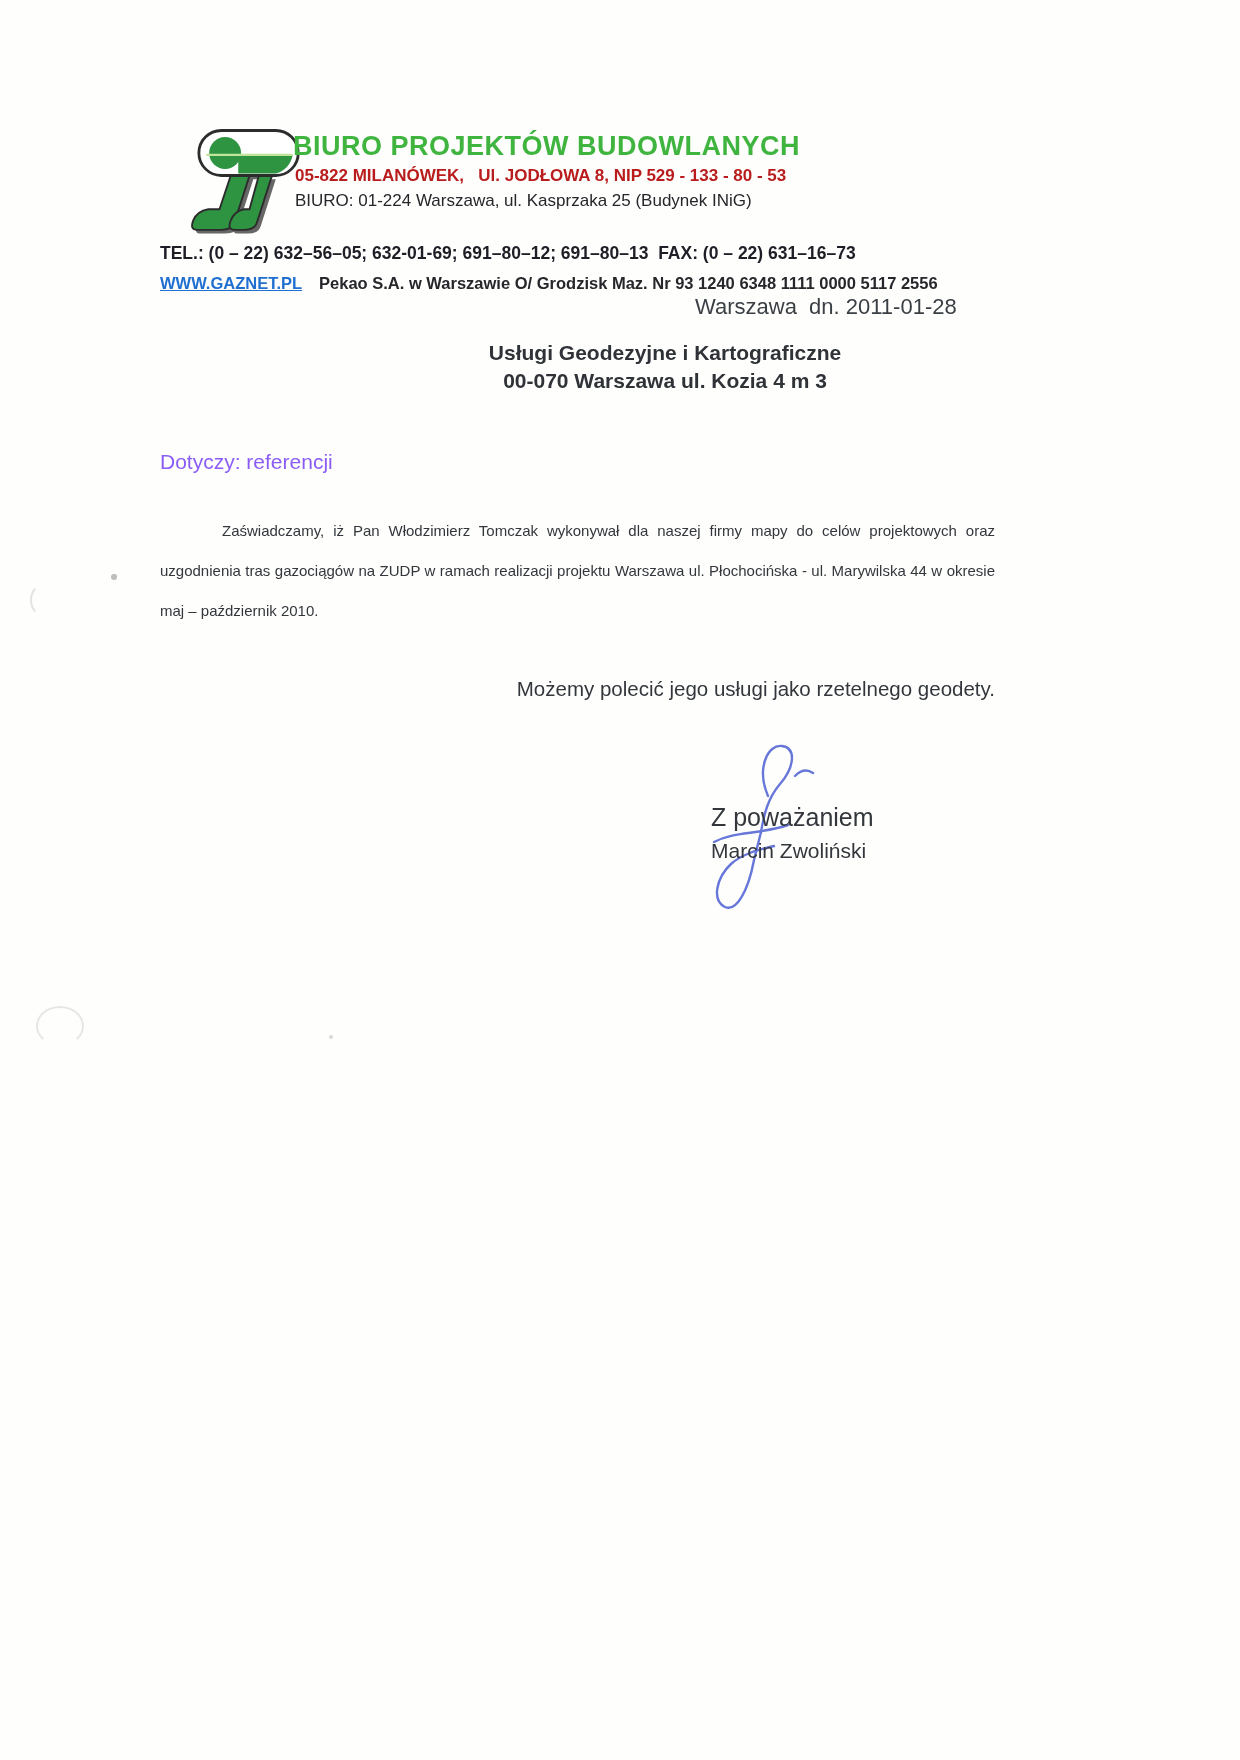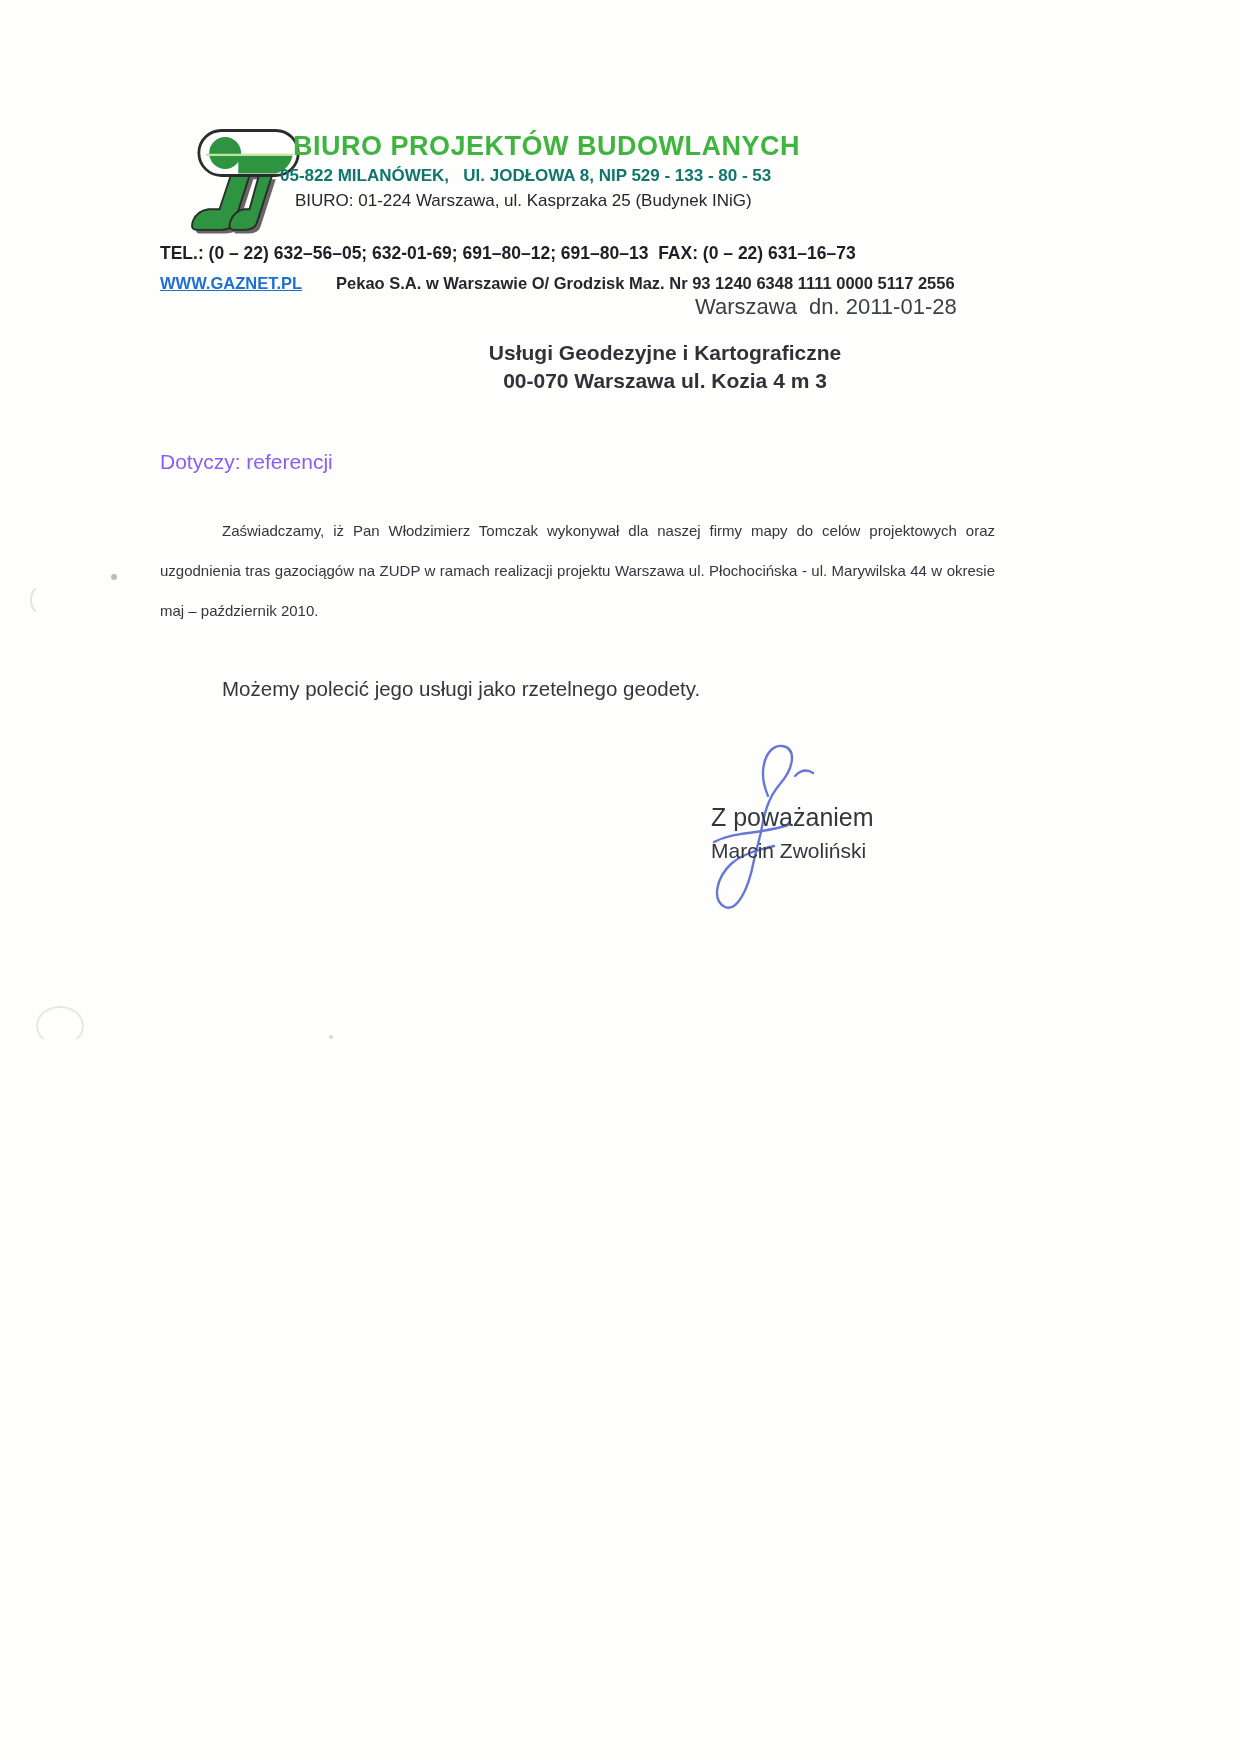--- a/index.html
+++ b/index.html
@@ -16,25 +16,25 @@
   .abs { position:absolute; }
   .pre { white-space:pre-wrap; }
 
   
   .logo { left:152px; top:110px; width:150px; height:130px; }
   .company-name {
     left:293px; top:131px;
     font-size:27px; font-weight:bold; letter-spacing:0.5px;
     color:#3fb53f;
   }
-  .addr1 { left:280px; top:166px; font-size:17px; font-weight:bold; color:#0f766e; }
+  .addr1 { left:295px; top:166px; font-size:17px; font-weight:bold; color:#b91c1c; }
   .addr2 { left:295px; top:191px; font-size:17px; font-weight:normal; color:#26262b; }
   .tel-line { left:160px; top:243px; font-size:17.5px; font-weight:bold; color:#1e1e26; }
   .www-row { left:160px; top:274px; font-size:16.5px; font-weight:bold; }
-  .www-link { color:#1f6fd0; text-decoration:underline; margin-right:34px; }
+  .www-link { color:#1f6fd0; text-decoration:underline; margin-right:17px; }
   .bank { color:#26262b; }
 
   
   .date-line { left:695px; top:294px; font-size:22px; color:#3a3f44; }
   .recipient {
     left:400px; top:339px; width:530px;
     text-align:center; font-size:21px; font-weight:bold;
     color:#2f3338; line-height:28px;
   }
 
@@ -42,21 +42,21 @@
   .subject { left:160px; top:450px; font-size:21px; color:#8b5cf6; }
   .para1 {
     left:160px; top:496px; width:835px;
     font-size:15px; line-height:40px;
     text-align:justify; text-indent:62px;
     color:#33373c;
   }
   .para2 {
     left:160px; top:648px; width:835px;
     font-size:20.5px; line-height:40px;
-    text-indent:62px; color:#33373c;
+    text-indent:62px; color:#33373c;text-align:right;
   }
 
   
   .closing { left:711px; top:803px; font-size:25px; color:#33373c; }
   .sig-name { left:711px; top:839px; font-size:21px; color:#33373c; }
   .sig-ink { left:698px; top:738px; width:130px; height:185px; pointer-events:none; }
 
   
   .dot-artifact {
     left:111px; top:574px; width:6px; height:6px;

